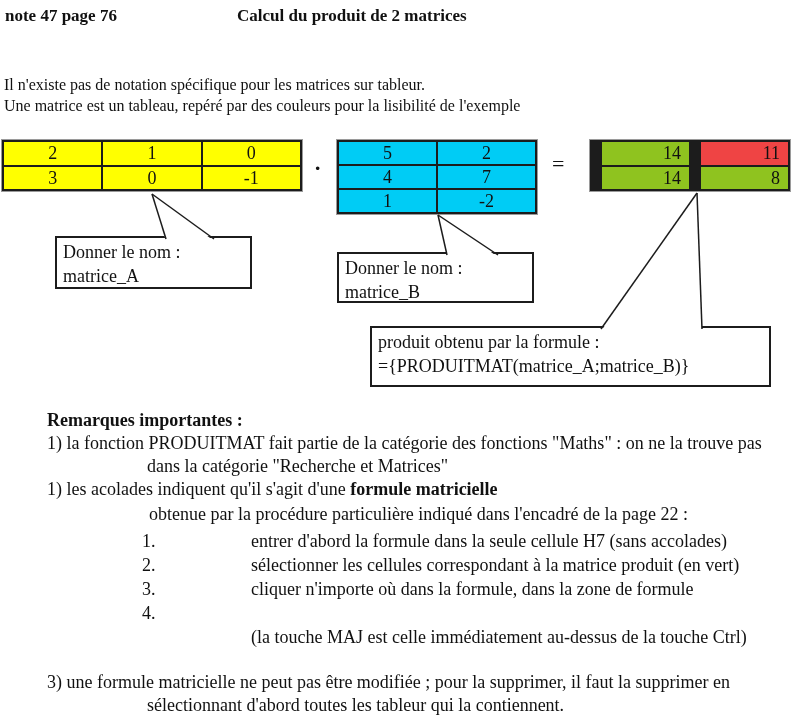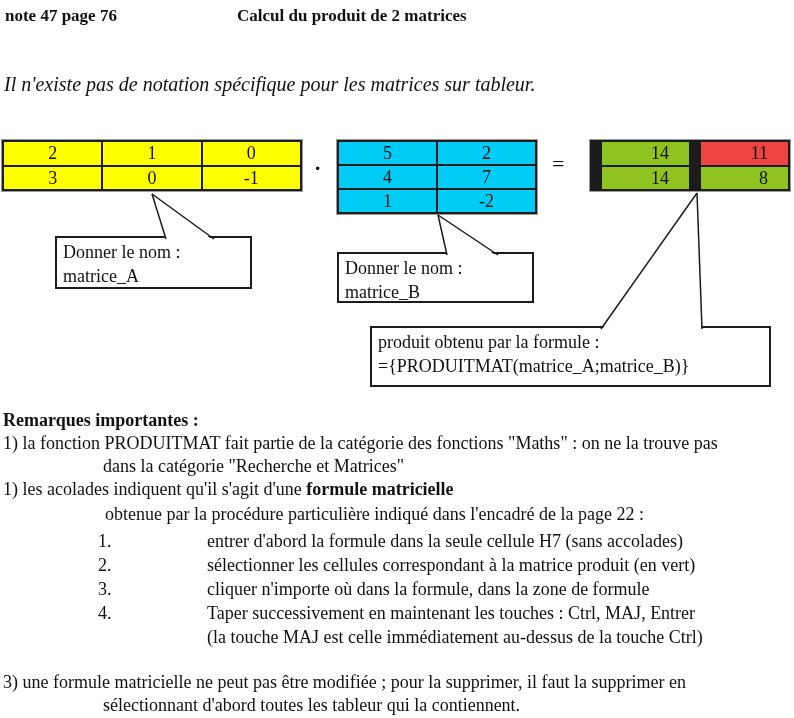--- a/index.html
+++ b/index.html
@@ -5,55 +5,56 @@
   html,body{margin:0;padding:0;background:#fff;}
   .page{
     position:relative;width:794px;height:718px;background:#ffffff;
     font-family:"Liberation Serif","DejaVu Serif",serif;color:#111;overflow:hidden;
   }
   .abs{position:absolute;white-space:nowrap;}
   .b{font-weight:bold;}
   
   .hdr{top:6px;font-size:17px;font-weight:bold;}
   
-  .intro{left:4px;top:74px;font-size:20px;line-height:21px;font-style:italic;}
+  .intro{left:4px;top:74px;font-size:16px;line-height:21px;}
   
   .matrix{
     position:absolute;display:grid;gap:2px;padding:2px;background:#1c1c1c;
     border:0;outline:1px solid #9a9a9a;
   }
   .mcell{
     display:flex;align-items:center;justify-content:center;
     font-size:18px;line-height:1;color:#111;
   }
-  .mcell.right{justify-content:flex-end;padding-right:20px;margin-left:10px;}
+  .mcell.right{justify-content:flex-end;padding-right:8px;margin-left:10px;}
   .op{position:absolute;font-size:22px;font-weight:bold;}
   
   .callout{
     position:absolute;background:#fff;border:2px solid #1c1c1c;z-index:1;
     font-size:18px;line-height:24px;padding:2px 6px;
   }
   .callout div{white-space:nowrap;}
   
   .overlay{position:absolute;left:0;top:0;z-index:5;pointer-events:none;}
   
-  .rem{font-size:18px;line-height:22px;}
+  .rem{font-size:18px;line-height:22px;margin-left:44px;}
   .stepnum{position:absolute;left:98px;}
   .steptxt{position:absolute;left:207px;}
 </style>
 </head>
 <body>
 
 <div class="page">
 
   <div class="abs hdr" style="left:5px;">note 47 page 76</div>
   <div class="abs hdr" style="left:205px;margin-left:32px;">Calcul du produit de 2 matrices</div>
 
   <div class="abs intro">
     <div>Il n'existe pas de notation spécifique pour les matrices sur tableur.</div>
+    <div>Une matrice est un tableau, repéré par des couleurs pour la lisibilité de l'exemple</div>
   </div>
 
   <div class="matrix" style="left:2px;top:140px;width:296px;height:47px;grid-template-columns:repeat(3,1fr);grid-template-rows:repeat(2,1fr);">
     <div class="mcell" style="background: rgb(255, 255, 0);">2</div>
     <div class="mcell" style="background: rgb(255, 255, 0);">1</div>
     <div class="mcell" style="background: rgb(255, 255, 0);">0</div>
     <div class="mcell" style="background: rgb(255, 255, 0);">3</div>
     <div class="mcell" style="background: rgb(255, 255, 0);">0</div>
     <div class="mcell" style="background: rgb(255, 255, 0);">-1</div>
   </div>
@@ -123,20 +124,19 @@
   <div class="abs rem" style="left:0;top:554px;width:794px;height:22px;">
     <span class="stepnum">2.</span>
     <span class="steptxt">sélectionner les cellules correspondant à la matrice produit (en vert)</span>
   </div>
   <div class="abs rem" style="left:0;top:578px;width:794px;height:22px;">
     <span class="stepnum">3.</span>
     <span class="steptxt">cliquer n'importe où dans la formule, dans la zone de formule</span>
   </div>
   <div class="abs rem" style="left:0;top:602px;width:794px;height:22px;">
     <span class="stepnum">4.</span>
-    <span class="steptxt">Taper successivement en maintenant les touches : Ctrl, MAJ, Entrer</span>
   </div>
   <div class="abs rem" style="left:207px;top:626px;">(la touche MAJ est celle immédiatement au-dessus de la touche Ctrl)</div>
 
   <div class="abs rem" style="left:3px;top:671px;">3) une formule matricielle ne peut pas être modifiée ; pour la supprimer, il faut la supprimer en</div>
   <div class="abs rem" style="left:103px;top:694px;">sélectionnant d'abord toutes les tableur qui la contiennent.</div>
 
 </div>
 
 </body></html>

